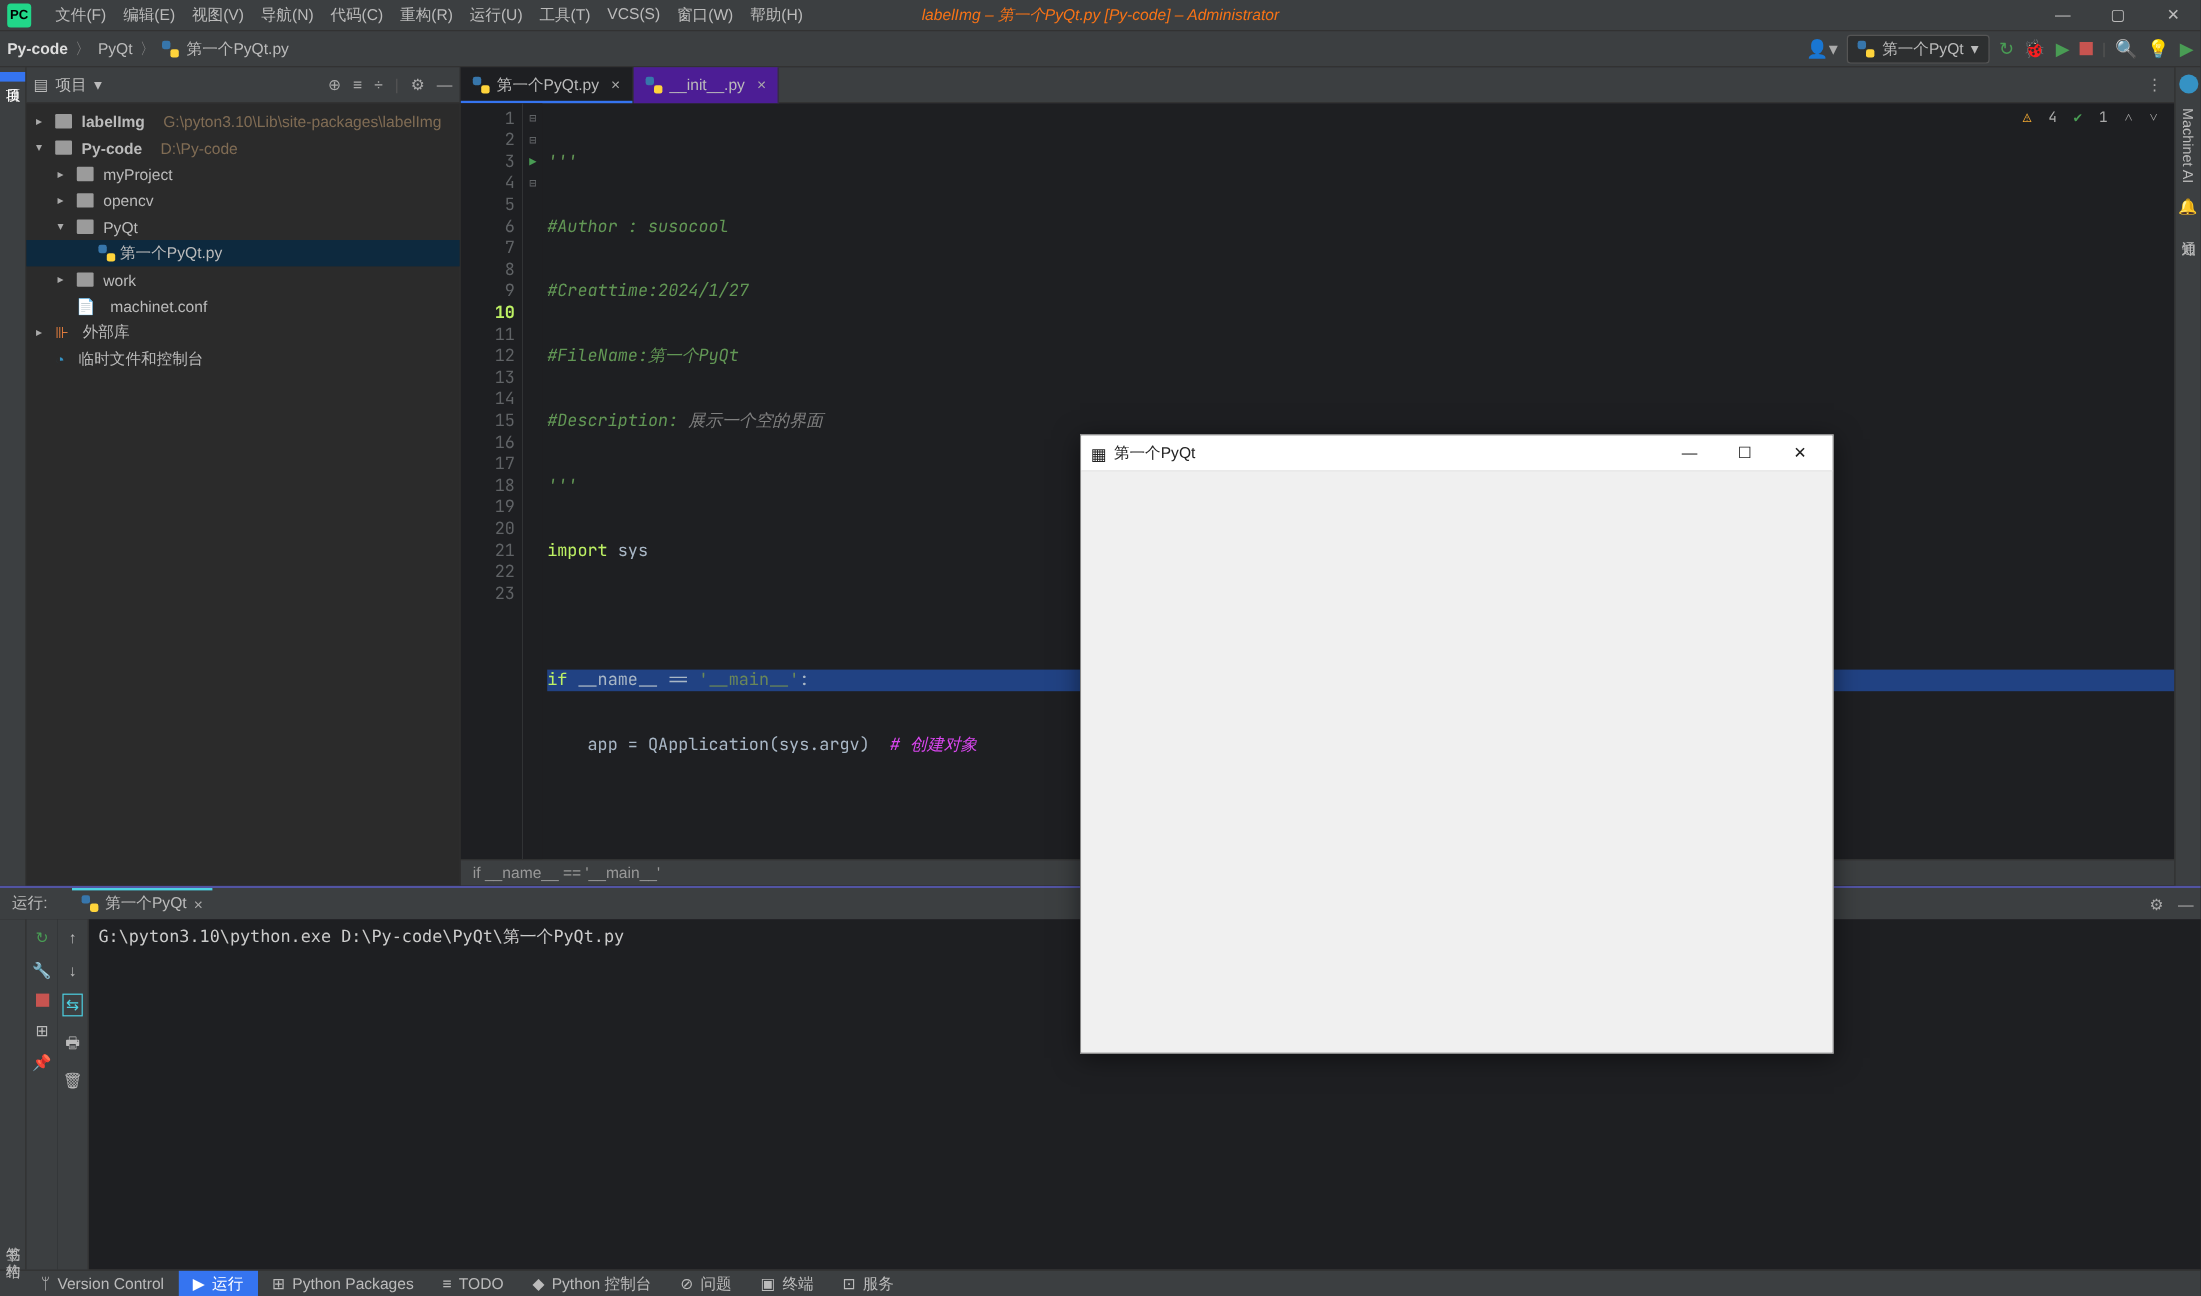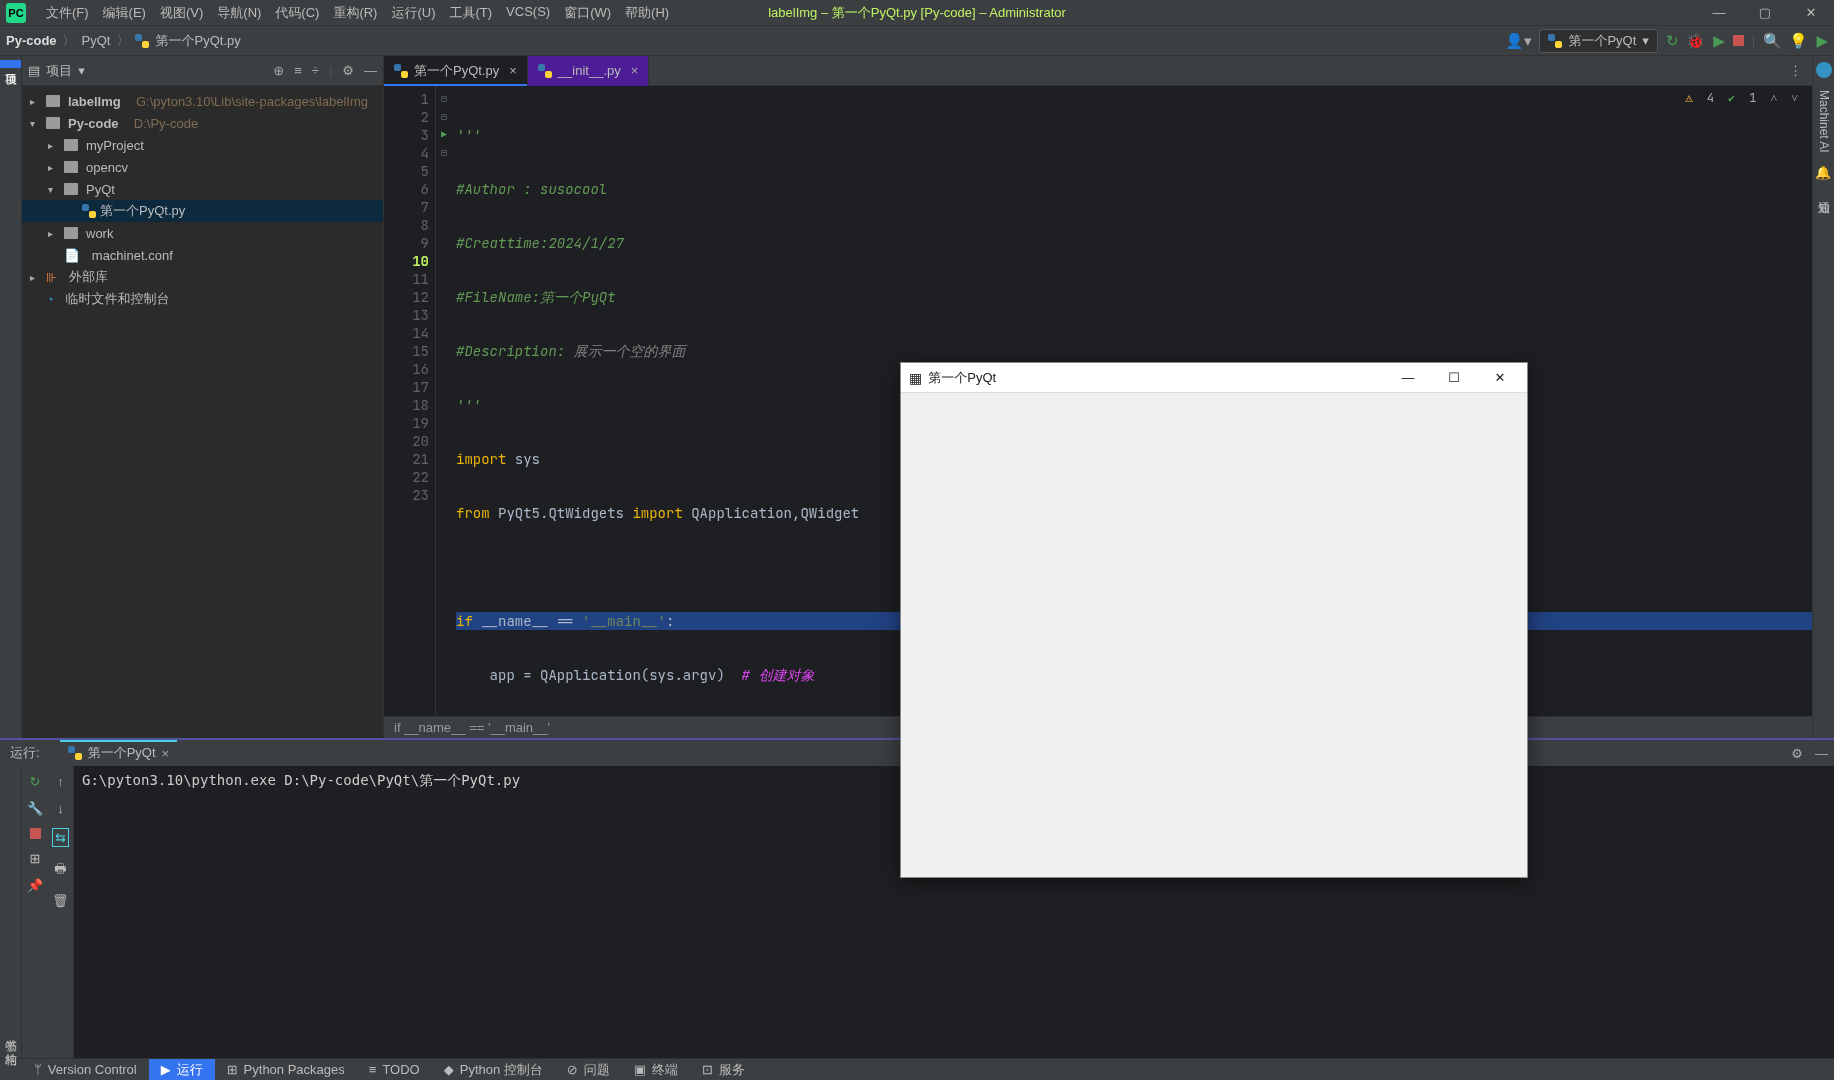--- a/index.html
+++ b/index.html
@@ -9,21 +9,21 @@
     font-family: "Segoe UI", "Microsoft YaHei", sans-serif;
     font-size: 13px; color: #bbb;
     overflow: hidden; position: relative;
   }
   
   .titlebar { height: 26px; background:#3c3f41; display:flex; align-items:center; justify-content:space-between; border-bottom:1px solid #323232;}
   .titlebar .left { display:flex; align-items:center; gap:4px; padding-left:6px;}
   .titlebar .logo { width:20px; height:20px; background:#21d789; border-radius:3px; display:flex; align-items:center; justify-content:center; color:#000; font-weight:bold; font-size:11px;}
   .titlebar .menus { display:flex; gap:2px; margin-left:10px;}
   .titlebar .menus span { padding:2px 6px; cursor:default;}
-  .titlebar .center { color:#bef264; position:absolute; left:50%; transform:translateX(-50%);}
+  .titlebar .center { color:#f97316; position:absolute; left:50%; transform:translateX(-50%);font-style:italic;}
   .titlebar .winbtns { display:flex; }
   .titlebar .winbtns div { width:46px; height:26px; display:flex; align-items:center; justify-content:center; color:#bbb;}
   
   .toolbar { height:30px; background:#3c3f41; display:flex; align-items:center; justify-content:space-between; border-bottom:1px solid #323232; padding:0 6px;}
   .breadcrumb { display:flex; gap:6px; align-items:center;}
   .breadcrumb .sep { color:#888;}
   .breadcrumb .bold { font-weight:bold; color:#ddd;}
   .toolbar-right { display:flex; align-items:center; gap:8px;}
   .runconfig { background:#2d2f30; border:1px solid #555; border-radius:3px; padding:2px 8px; display:flex; align-items:center; gap:6px;}
   .ticon { color:#aaa; font-size:15px;}
@@ -61,21 +61,21 @@
   .tab .clx { color:#aaa; margin-left:4px;}
   .tabsbar .grow { flex:1;}
   .tabsbar .rt { padding:0 10px; color:#aaa;}
   .editor-body { flex:1; display:flex; font-family:"JetBrains Mono","Consolas",monospace; font-size:14px; position:relative; overflow:hidden;}
   .gutter { width:52px; background:#1e1f22; color:#606366; text-align:right; padding:4px 6px 0 0; line-height:18px; border-right:1px solid #313335;}
   .gutter .cur { color:#bef264; font-weight:bold;}
   .foldcol { width:16px; background:#1e1f22; color:#606366; padding-top:4px; line-height:18px; text-align:center; font-size:10px;}
   .code { flex:1; padding:4px 0 0 4px; line-height:18px; white-space:pre;}
   .code .ln { height:18px;}
   .code .hl { background:#214283;}
-  .code .kw { color:#eab308;}
+  .code .kw { color:#bef264;}
   .code .str { color:#6a8759;}
   .code .cmt { color:#808080; font-style:italic;}
   .code .grn { color:#629755; font-style:italic;}
   .code .nm { color:#a9b7c6;}
   .topright-hints { position:absolute; right:14px; top:4px; color:#aaa; font-size:12px; display:flex; gap:14px; align-items:center;}
   .topright-hints .warn { color:#f0a732;}
   .topright-hints .ok { color:#499c54;}
   .crumbbar { height:22px; background:#3c3f41; border-top:1px solid #323232; padding:0 10px; display:flex; align-items:center; color:#999;}
   
   .runpanel { height:320px; background:#1e1f22; border-top:2px solid #5254a3; display:flex; flex-direction:column;}
@@ -285,21 +285,20 @@
           <div></div>
       </div>
       <div class="code">
         <div class="ln"><span class="grn">'''</span></div>
         <div class="ln"><span class="grn">#Author : susocool</span></div>
         <div class="ln"><span class="grn">#Creattime:2024/1/27</span></div>
         <div class="ln"><span class="grn">#FileName:第一个PyQt</span></div>
         <div class="ln"><span class="grn">#Description: </span><span class="cmt">展示一个空的界面</span></div>
         <div class="ln"><span class="grn">'''</span></div>
         <div class="ln"><span class="kw">import </span><span class="nm">sys</span></div>
-        <div class="ln"><span class="kw">from </span><span class="nm">PyQt5.QtWidgets </span><span class="kw">import </span><span class="nm">QApplication</span><span class="nm">,</span><span class="nm">QWidget</span></div>
         <div class="ln"></div>
         <div class="ln hl"><span class="kw">if </span><span class="nm">__name__ == </span><span class="str">'__main__'</span><span class="nm">:</span></div>
         <div class="ln"><span class="nm">    app = QApplication(sys.argv)  </span><span class="cmt" style="color:#d946ef"># 创建对象</span></div>
         
         
         
         
         
         
         

